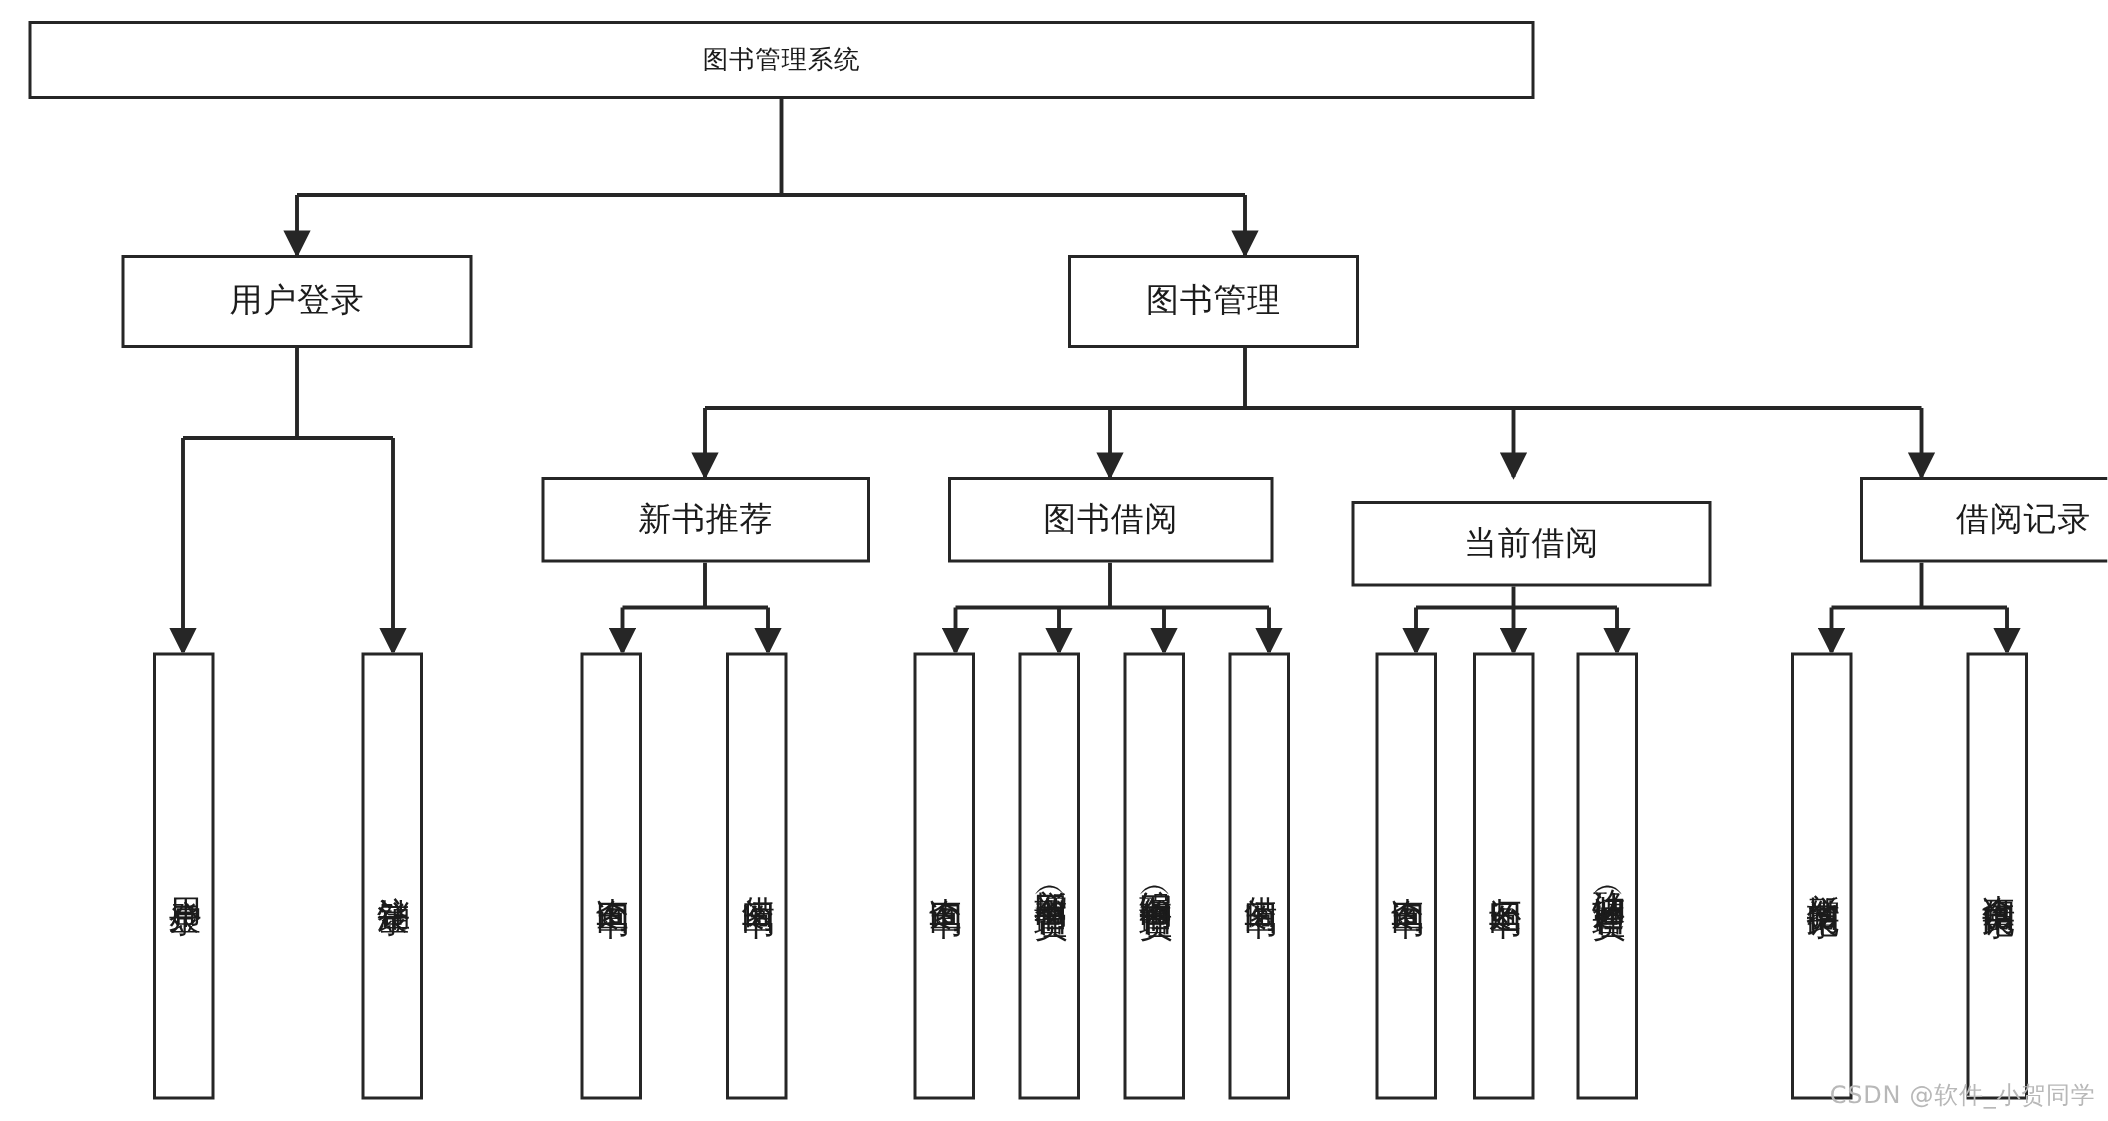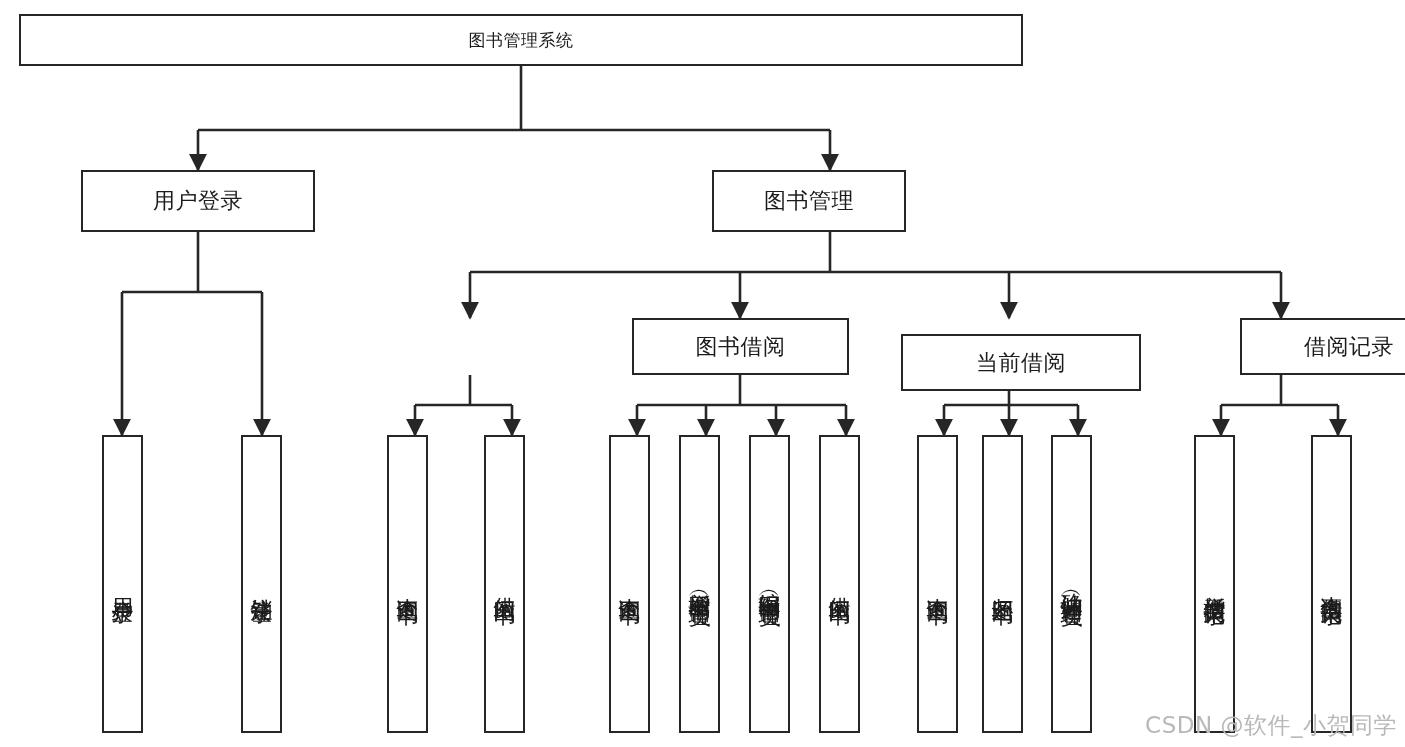--- a/index.html
+++ b/index.html
@@ -58,21 +58,21 @@
     writing-mode: vertical-rl;
     text-orientation: upright;
     font-size: 22px;
     line-height: 1.18;
     letter-spacing: 2px;
   }
   .watermark {
     position: absolute;
     right: 8px;
     bottom: 6px;
-    font-size: 23px;
+    font-size: 16px;
     color: #b8b8b8;
     letter-spacing: 0.5px;
     white-space: nowrap;
   }
 </style>
 </head>
 <body>
 
 <div id="canvas">
 
@@ -130,20 +130,23 @@
     <span class="lbl">图书管理系统</span>
   </div>
 
   <div class="node h" style="left:81px; top:170px; width:234px; height:62px;">
     <span class="lbl">用户登录</span>
   </div>
   <div class="node h" style="left:712px; top:170px; width:194px; height:62px;">
     <span class="lbl">图书管理</span>
   </div>
 
+  <div class="node h" style="left:361px; top:318px; width:219px; height:57px;">
+    <span class="lbl">新书推荐</span>
+  </div>
   <div class="node h" style="left:632px; top:318px; width:217px; height:57px;align-items:center;">
     <span class="lbl">图书借阅</span>
   </div>
   <div class="node h" style="left:901px; top:334px; width:240px; height:57px;">
     <span class="lbl">当前借阅</span>
   </div>
   <div class="node h" style="left:1240px; top:318px; width:218px; height:57px;">
     <span class="lbl">借阅记录</span>
   </div>
 

